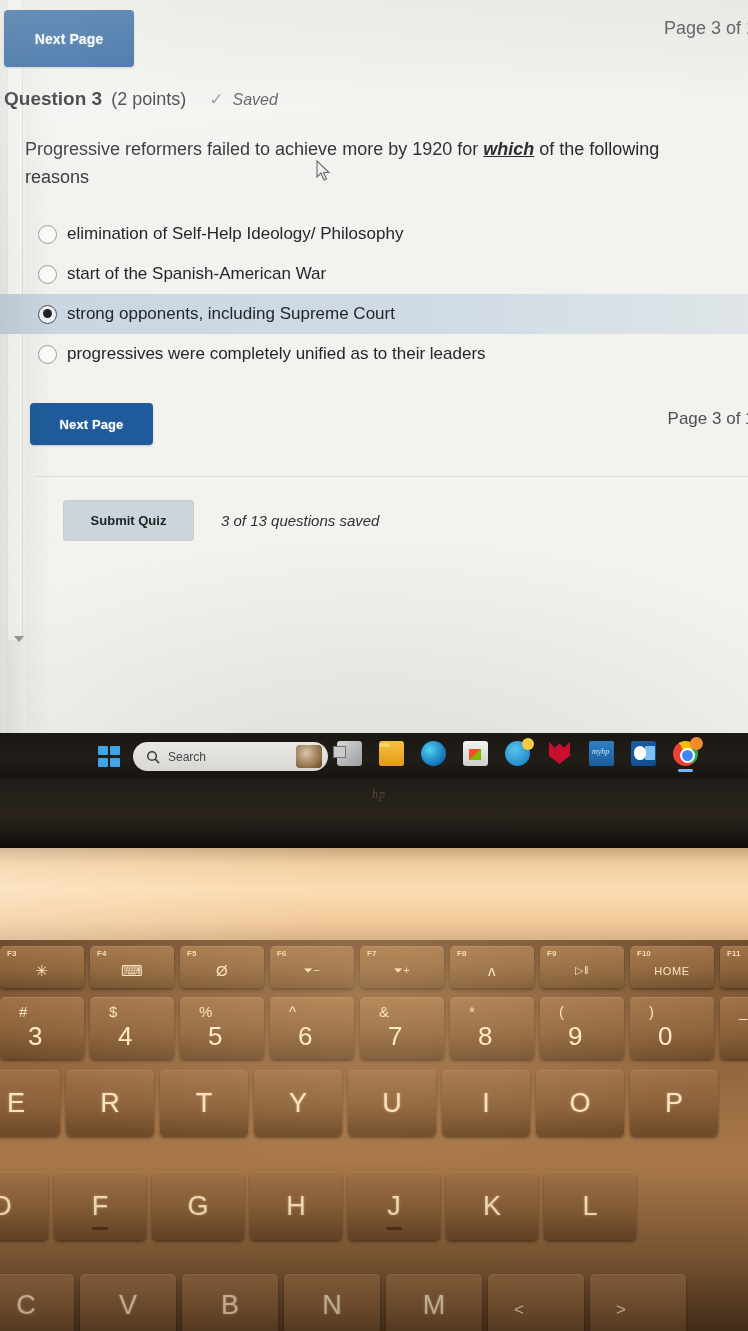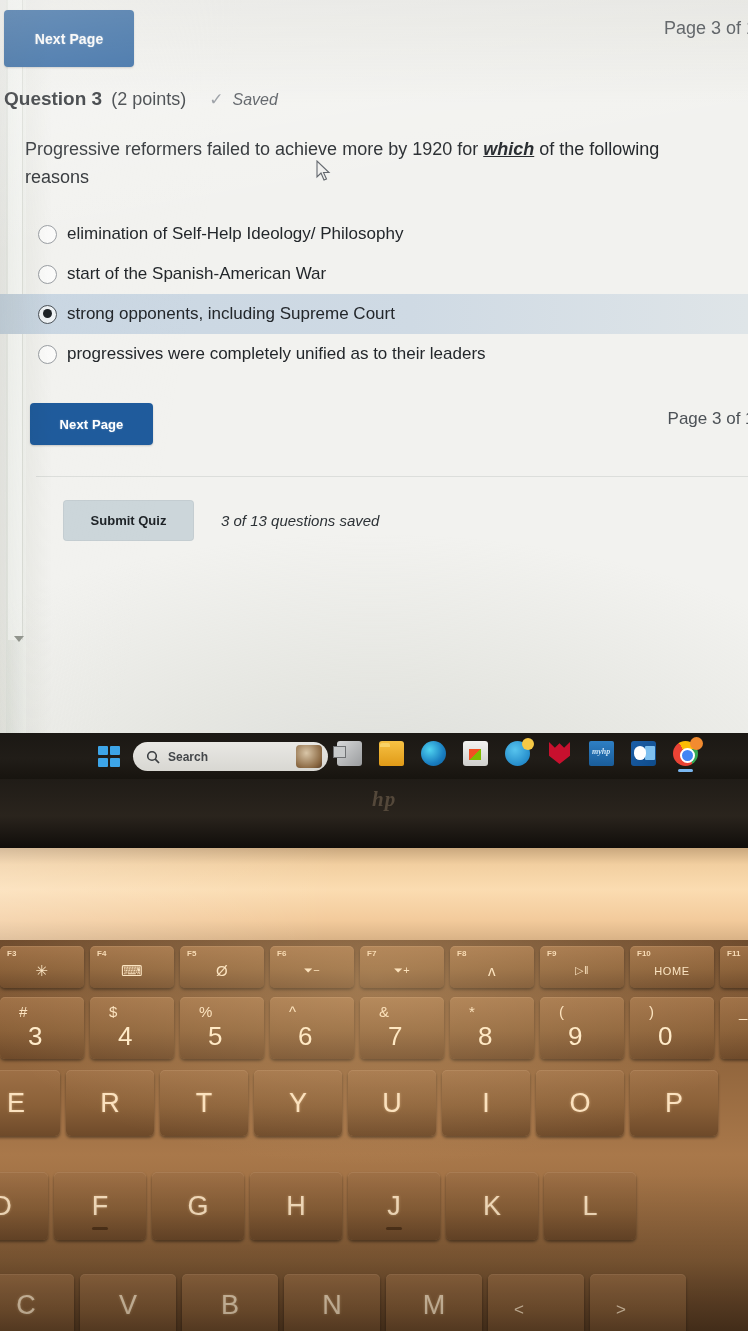--- a/index.html
+++ b/index.html
@@ -140,21 +140,20 @@
   .cursor {
     position:absolute; left:316px; top:160px;
     width:16px; height:22px;
   }
 
   
   #bezel {
     position:absolute; left:0; top:733px; width:748px; height:115px;
     background:linear-gradient(180deg,#171512 0%,#201c17 40%,#2a241d 72%,#100d0a 100%);
     overflow:hidden;
-    font-weight:bold;
   }
   
   #taskbar {
     position:absolute; left:0; top:0; width:748px; height:46px;
     background:linear-gradient(180deg,#1b1814 0%,#211d18 55%,#17140f 100%);
     display:flex; align-items:center;
   }
   .tb-start {
     position:absolute; left:98px; top:13px; width:22px; height:21px;
     display:grid; grid-template-columns:1fr 1fr; grid-template-rows:1fr 1fr;
@@ -195,21 +194,21 @@
   .ic-outlook::after{content:"";position:absolute;left:3px;top:5px;width:12px;height:14px;border-radius:50%/45%;background:#fff;}
   .ic-outlook::before{content:"";position:absolute;right:1px;top:5px;width:10px;height:14px;background:#7ec0f0;border-radius:1px;}
   .ic-chrome { background:conic-gradient(from 210deg,#ea4335 0 33%,#fbbc05 33% 58%,#34a853 58% 82%,#ea4335 82% 100%); border-radius:50%;}
   .ic-chrome::after{content:"";position:absolute;left:7px;top:7px;width:11px;height:11px;border-radius:50%;background:#4285f4;border:2px solid #fff;}
   .ic-chrome .badge{position:absolute;right:-5px;top:-4px;width:13px;height:13px;border-radius:50%;background:#f28b30;}
   .ic-chrome .run{position:absolute;left:5px;bottom:-6px;width:15px;height:3px;border-radius:2px;background:#7ab7f0;}
 
   .hp-logo {
     position:absolute; left:372px; top:54px;
     font-family:"Liberation Serif", serif; font-style:italic;
-    font-size:21px; color:#54483a; letter-spacing:1px;
+    font-size:12px; color:#54483a; letter-spacing:1px;
   }
 
   
   #deck {
     position:absolute; left:0; top:848px; width:748px; height:92px;
     background:linear-gradient(180deg,#caa87e 0%,#f2cfa0 18%,#fbdcb1 45%,#f3cb9c 78%,#d9b286 100%);
   }
   #deck::after{
     content:""; position:absolute; inset:0;
     background:linear-gradient(100deg, rgba(255,255,255,0.22) 0%, rgba(255,255,255,0) 45%);

